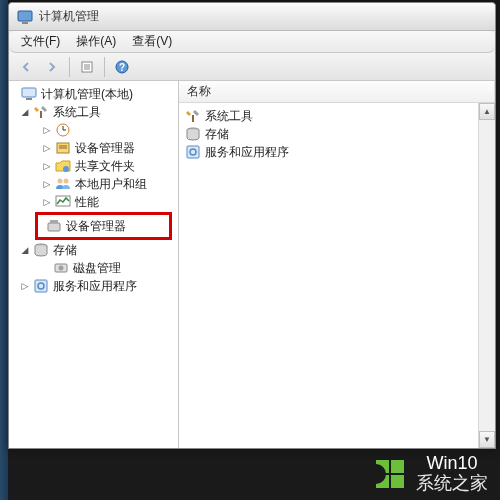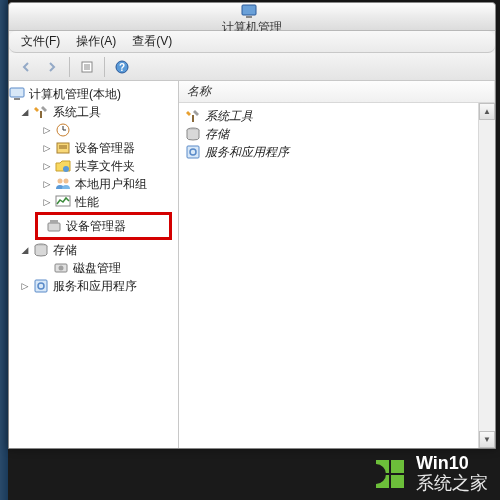--- a/index.html
+++ b/index.html
@@ -1,49 +1,49 @@
 <!DOCTYPE html>
 <html><head>
 <meta charset="utf-8">
 <style>
 * { box-sizing: border-box; margin: 0; padding: 0; font-family: 'Microsoft YaHei', 'SimSun', sans-serif; }
 body { background: #1a1a1a; width: 500px; height: 500px; overflow: hidden; position: relative; }
 .desktop-edge { position: absolute; left: 0; top: 0; width: 8px; height: 500px; background: linear-gradient(90deg, #2a4a6a, #1a3a5a); }
 .window { position: absolute; left: 8px; top: 2px; width: 488px; height: 447px; background: #f0f0f0; border: 1px solid #888; border-radius: 4px 4px 0 0; box-shadow: 0 0 8px rgba(0,0,0,.4); display: flex; flex-direction: column; }
-.titlebar { height: 28px; background: linear-gradient(180deg, #fdfdfd 0%, #ebebeb 50%, #dcdcdc 100%); border-bottom: 1px solid #b8b8b8; display: flex; align-items: center; padding: 0 8px; border-radius: 4px 4px 0 0; flex-direction: column; }
+.titlebar { height: 28px; background: linear-gradient(180deg, #fdfdfd 0%, #ebebeb 50%, #dcdcdc 100%); border-bottom: 1px solid #b8b8b8; display: flex; align-items: center; padding: 0 8px; border-radius: 4px 4px 0 0; }
 .titlebar-icon { width: 16px; height: 16px; margin-right: 6px; }
 .titlebar-text { font-size: 12px; color: #333; }
 .menubar { height: 22px; background: linear-gradient(180deg, #f8f8f8, #eaeaea); border-bottom: 1px solid #c8c8c8; display: flex; align-items: center; padding: 0 4px; border-radius: 7px; }
 .menu-item { font-size: 12px; padding: 2px 8px; color: #222; cursor: default; }
 .toolbar { height: 28px; background: linear-gradient(180deg, #f4f4f4, #e4e4e4); border-bottom: 1px solid #c8c8c8; display: flex; align-items: center; padding: 0 6px; gap: 4px; }
 .tool-btn { width: 22px; height: 22px; display: flex; align-items: center; justify-content: center; border: 1px solid transparent; border-radius: 2px; }
 .tool-btn.disabled { opacity: .45; }
 .tool-sep { width: 1px; height: 20px; background: #c0c0c0; margin: 0 2px; }
 .body-area { flex: 1; display: flex; background: #fff; overflow: hidden; }
 .tree-panel { width: 170px; border-right: 1px solid #c8c8c8; background: #fff; overflow: auto; padding-top: 4px; }
 .tree-row { display: flex; align-items: center; height: 18px; font-size: 12px; color: #222; cursor: default; white-space: nowrap; }
-.tree-row.root { padding-left: 0; }
+.tree-row.root { padding-left: 12px; }
 .tree-row.l1 { padding-left: 10px; }
 .tree-row.l2 { padding-left: 32px; }
 .expander { width: 12px; height: 12px; display: inline-flex; align-items: center; justify-content: center; margin-right: 2px; font-size: 9px; color: #555; }
 .node-icon { width: 16px; height: 16px; margin-right: 4px; display: inline-flex; align-items: center; justify-content: center; }
 .highlight-box { border: 3px solid #d40000; padding: 2px 2px; margin: 1px 6px 1px 26px; }
 .highlight-box .tree-row.l2 { padding-left: 6px; }
-.list-panel { flex: 1; display: flex; flex-direction: column; font-style: italic; }
+.list-panel { flex: 1; display: flex; flex-direction: column; }
 .list-header { height: 22px; background: linear-gradient(180deg, #fdfdfd, #f0f0f0); border-bottom: 1px solid #d8d8d8; display: flex; align-items: center; }
 .col-head { font-size: 12px; padding: 0 8px; color: #333; border-right: 1px solid #e0e0e0; height: 100%; display: flex; align-items: center; }
 .list-body { flex: 1; padding: 4px 6px; position: relative; }
 .list-item { display: flex; align-items: center; height: 18px; font-size: 12px; color: #222; }
 .list-item .node-icon { margin-right: 4px; }
 .vscroll { position: absolute; right: 0; top: 0; width: 17px; height: 100%; background: #f0f0f0; border-left: 1px solid #d8d8d8; }
 .vscroll-btn { height: 17px; background: linear-gradient(180deg, #f8f8f8, #e0e0e0); border: 1px solid #c0c0c0; display: flex; align-items: center; justify-content: center; font-size: 8px; color: #555; }
 .watermark { position: absolute; right: 12px; bottom: 6px; display: flex; align-items: center; gap: 8px; }
 .wm-logo { width: 36px; height: 36px; }
 .wm-text { display: flex; flex-direction: column; line-height: 1.1; }
-.wm-line1 { color: #fff; font-size: 18px; font-weight: 700; }
+.wm-line1 { color: #fff; font-size: 18px; font-weight: 400; text-align: center; }
 .wm-line2 { color: #e8e8e8; font-size: 18px; }
 svg { display: block; }
 </style>
 </head>
 <body>
 
 <div class="desktop-edge"></div>
 
 <div class="window">
 

